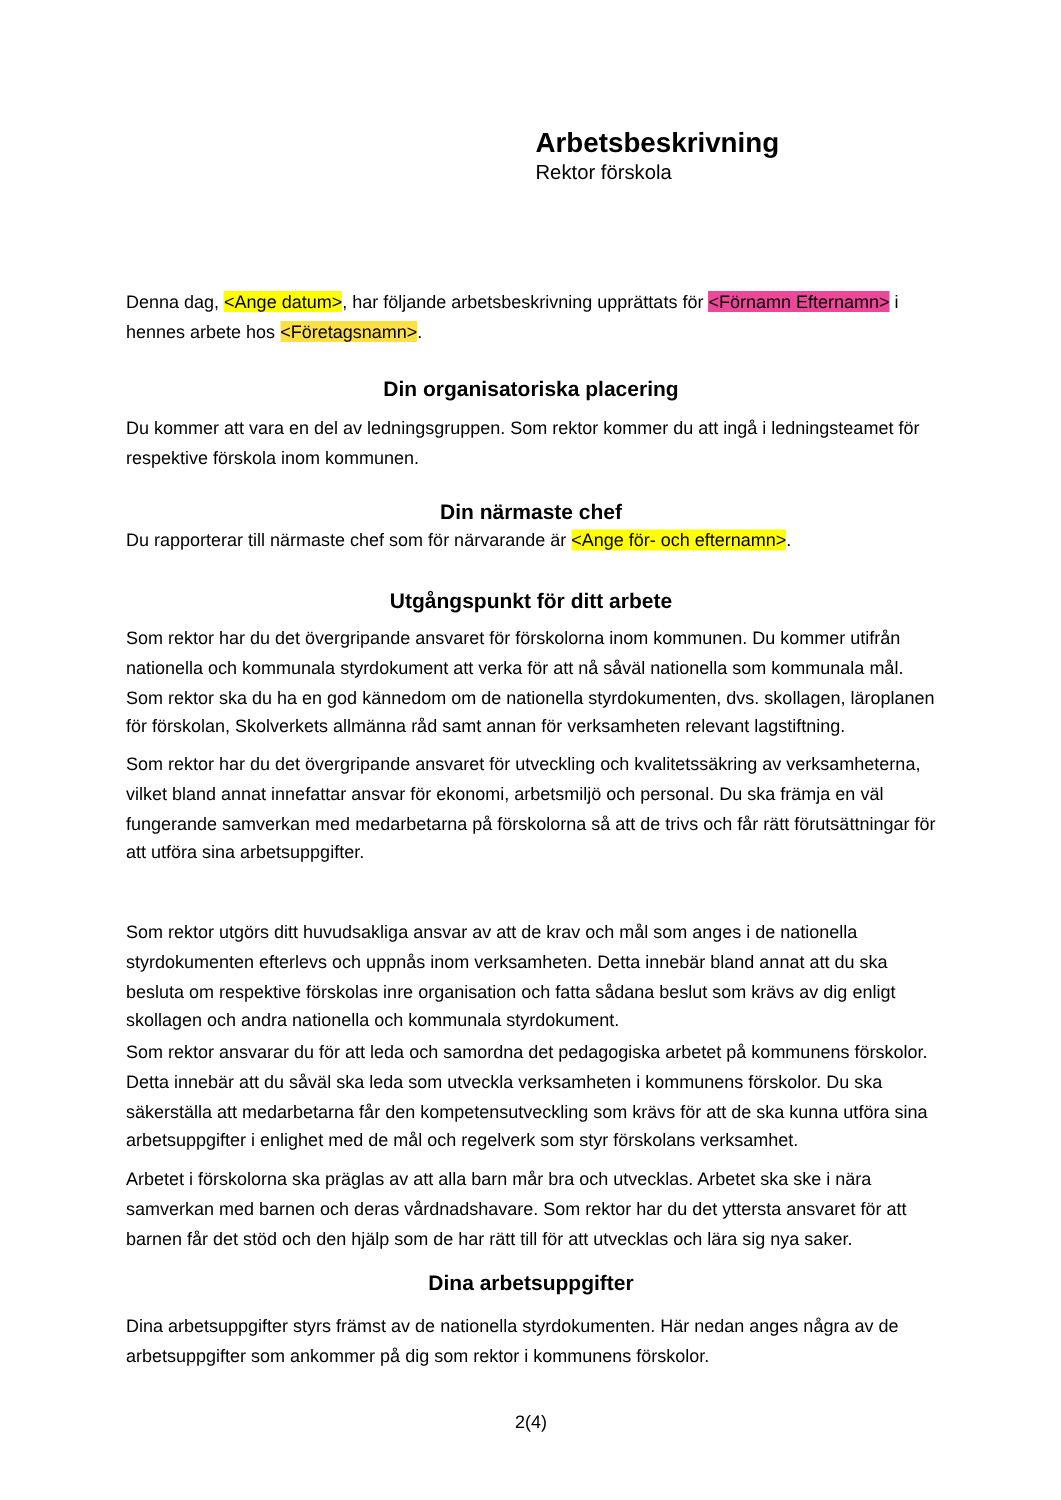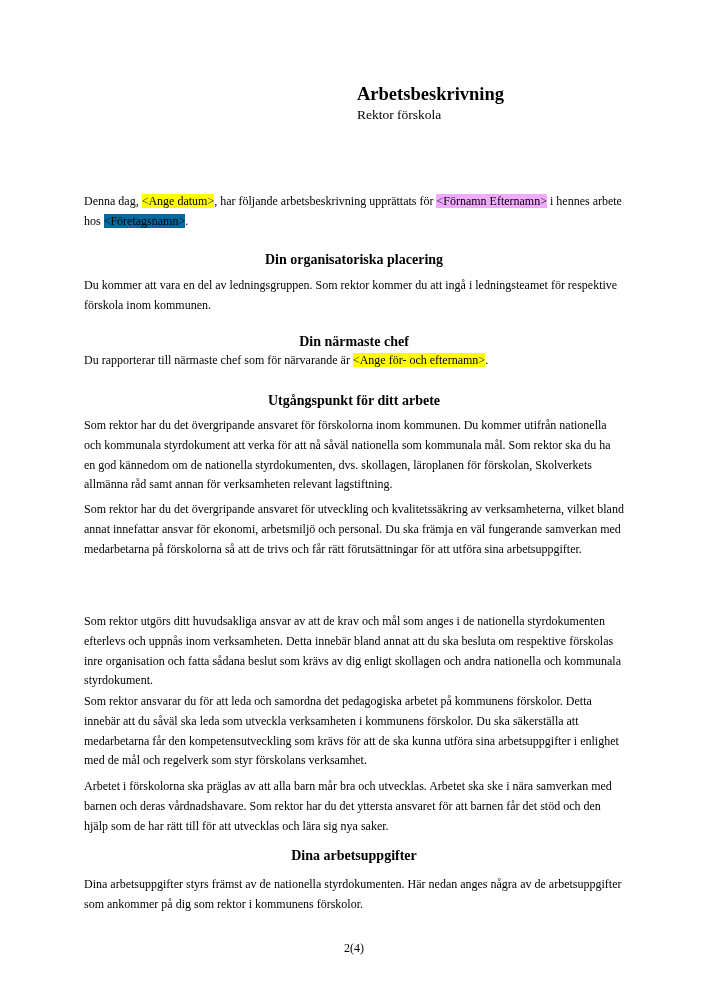--- a/index.html
+++ b/index.html
@@ -1,21 +1,21 @@
 <!DOCTYPE html>
 <html><head>
 <meta charset="utf-8">
 <style>
   html, body { margin: 0; padding: 0; background: #ffffff; }
   .page {
     position: relative;
     width: 707px;
     height: 1000px;
     background: #ffffff;
-    font-family: Liberation Serif, serif;
+    font-family: Liberation Sans, sans-serif;
     color: #000000;
     overflow: hidden;
   }
   .doc-header { position: absolute; left: 357px; top: 84px; }
   .doc-title  { font-size: 18.5px; font-weight: 700; line-height: 21px; letter-spacing: 0; }
   .doc-subtitle { font-size: 13.5px; font-weight: 400; line-height: 17px; margin-top: 1px; }
   .heading {
     position: absolute; left: 84px; width: 540px; margin: 0;
     font-size: 14px; font-weight: 700; line-height: 19px; text-align: center;
   }
@@ -32,21 +32,21 @@
 </head>
 <body>
 
 <div class="page">
 
   <header class="doc-header">
     <div class="doc-title">Arbetsbeskrivning</div>
     <div class="doc-subtitle">Rektor förskola</div>
   </header>
 
-  <p class="para" style="top:192px"><span>Denna dag, </span><mark style="background: rgb(255, 255, 0);">&lt;Ange datum&gt;</mark><span>, har följande arbetsbeskrivning upprättats för </span><mark style="background: #f0abfc;">&lt;Förnamn Efternamn&gt;</mark><span> i hennes arbete hos </span><mark style="background: #0369a1;">&lt;Företagsnamn&gt;</mark><span>.</span></p>
+  <p class="para" style="top:192px"><span>Denna dag, </span><mark style="background: rgb(255, 255, 0);">&lt;Ange datum&gt;</mark><span>, har följande arbetsbeskrivning upprättats för </span><mark style="background: #ec4899;">&lt;Förnamn Efternamn&gt;</mark><span> i hennes arbete hos </span><mark style="background: #fde047;">&lt;Företagsnamn&gt;</mark><span>.</span></p>
 
   <h2 class="heading" style="top:250px">Din organisatoriska placering</h2>
   <p class="para" style="top:276px"><span>Du kommer att vara en del av ledningsgruppen. Som rektor kommer du att ingå i ledningsteamet för respektive förskola inom kommunen.</span></p>
 
   <h2 class="heading" style="top:332px">Din närmaste chef</h2>
   <p class="para" style="top:351px"><span>Du rapporterar till närmaste chef som för närvarande är </span><mark style="background: rgb(255, 255, 0);">&lt;Ange för- och efternamn&gt;</mark><span>.</span></p>
 
   <h2 class="heading" style="top:391px">Utgångspunkt för ditt arbete</h2>
   <p class="para" style="top:416px"><span>Som rektor har du det övergripande ansvaret för förskolorna inom kommunen. Du kommer utifrån nationella och kommunala styrdokument att verka för att nå såväl nationella som kommunala mål. Som rektor ska du ha en god kännedom om de nationella styrdokumenten, dvs. skollagen, läroplanen för förskolan, Skolverkets allmänna råd samt annan för verksamheten relevant lagstiftning.</span></p>
   <p class="para" style="top:500px"><span>Som rektor har du det övergripande ansvaret för utveckling och kvalitetssäkring av verksamheterna, vilket bland annat innefattar ansvar för ekonomi, arbetsmiljö och personal. Du ska främja en väl fungerande samverkan med medarbetarna på förskolorna så att de trivs och får rätt förutsättningar för att utföra sina arbetsuppgifter.</span></p>

